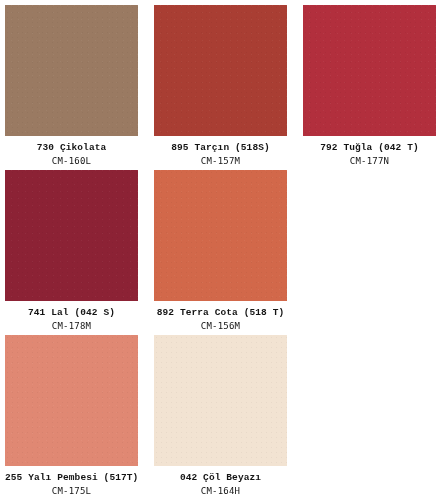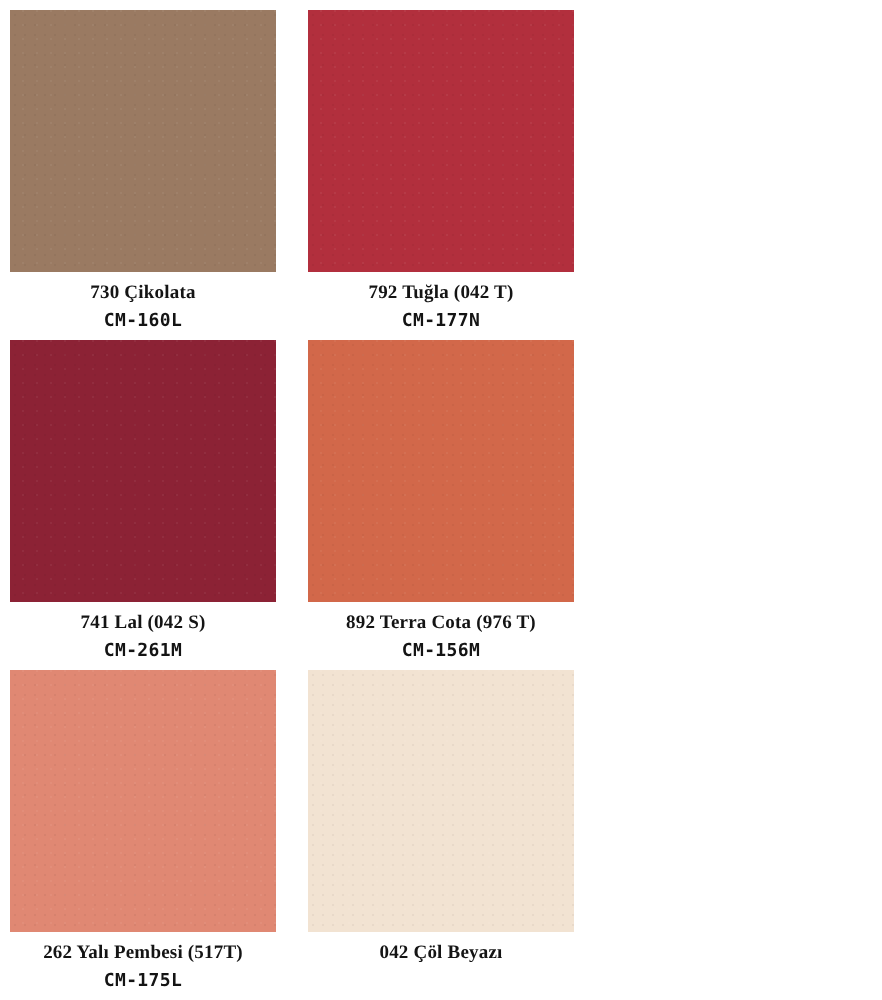--- a/index.html
+++ b/index.html
@@ -60,87 +60,95 @@
     pointer-events: none;
   }
 
   .swatch-labels {
     width: 133px;
     text-align: center;
     padding-top: 5px;
   }
 
   .swatch-name {
-    font-family: Liberation Serif, serif;
+    font-family: Liberation Mono, monospace;
     font-size: 9.5px;
     font-weight: bold;
     color: #141414;
     line-height: 13px;
     letter-spacing: 0.1px;
     white-space: nowrap;
   }
 
   .swatch-code {
     font-family: "DejaVu Sans Mono", monospace;
     font-size: 9px;
-    font-weight: bold;
+    font-weight: normal;
     color: #141414;
     line-height: 14px;
     letter-spacing: 0.2px;
     white-space: nowrap;
   }
 </style>
 </head>
 <body>
 
 <div id="swatch-chart">
 
   <div class="swatch-row">
     <div class="swatch-cell">
       <div class="swatch-chip" style="background-color: rgb(154, 122, 98);"></div>
       <div class="swatch-labels">
         <div class="swatch-name">730 Çikolata</div>
         <div class="swatch-code">CM-160L</div>
       </div>
     </div>
+    <div class="swatch-cell">
+      <div class="swatch-chip" style="background-color: rgb(169, 62, 51);"></div>
+      <div class="swatch-labels">
+        <div class="swatch-name">895 Tarçın (518S)</div>
+        <div class="swatch-code">CM-157M</div>
+      </div>
+    </div>
     <div class="swatch-cell last">
       <div class="swatch-chip" style="background-color: rgb(178, 47, 61);"></div>
       <div class="swatch-labels">
         <div class="swatch-name">792 Tuğla (042 T)</div>
         <div class="swatch-code">CM-177N</div>
       </div>
     </div>
   </div>
 
   <div class="swatch-row">
     <div class="swatch-cell">
       <div class="swatch-chip" style="background-color: rgb(140, 34, 53);"></div>
       <div class="swatch-labels">
         <div class="swatch-name">741 Lal (042 S)</div>
-        <div class="swatch-code">CM-261M</div>
+        <div class="swatch-code">CM-178M</div>
       </div>
     </div>
     <div class="swatch-cell last">
       <div class="swatch-chip" style="background-color: rgb(210, 104, 74);"></div>
       <div class="swatch-labels">
-        <div class="swatch-name">892 Terra Cota (976 T)</div>
+        <div class="swatch-name">892 Terra Cota (518 T)</div>
         <div class="swatch-code">CM-156M</div>
       </div>
     </div>
   </div>
 
   <div class="swatch-row">
     <div class="swatch-cell">
       <div class="swatch-chip" style="background-color: rgb(224, 136, 115);"></div>
       <div class="swatch-labels">
-        <div class="swatch-name">262 Yalı Pembesi (517T)</div>
+        <div class="swatch-name">255 Yalı Pembesi (517T)</div>
         <div class="swatch-code">CM-175L</div>
       </div>
     </div>
     <div class="swatch-cell last">
       <div class="swatch-chip" style="background-color: rgb(242, 227, 210);"></div>
       <div class="swatch-labels">
         <div class="swatch-name">042 Çöl Beyazı</div>
+        <div class="swatch-code">CM-164H</div>
       </div>
     </div>
   </div>
 
 </div>
 
 </body></html>

